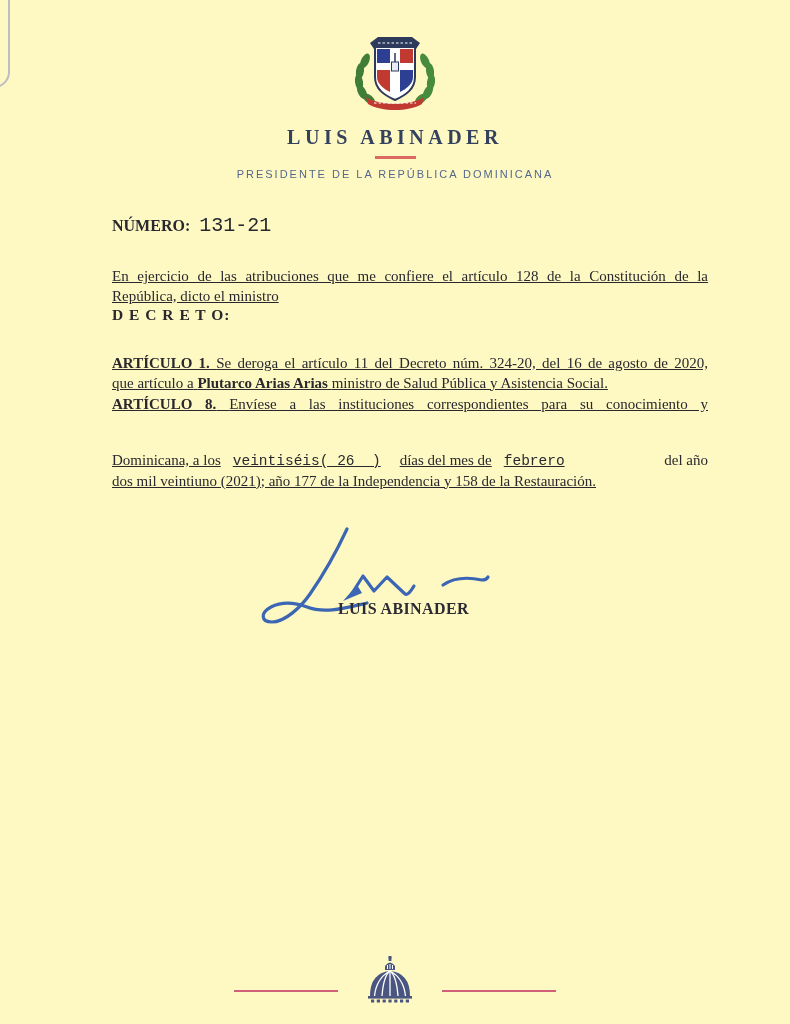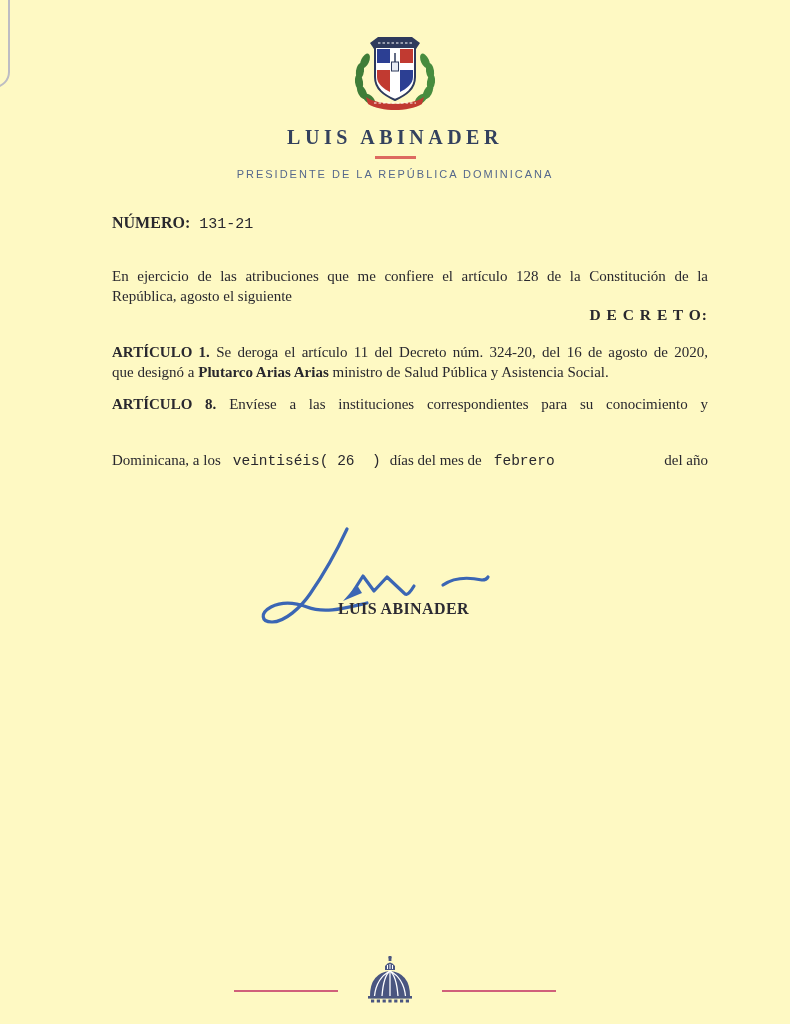--- a/index.html
+++ b/index.html
@@ -15,35 +15,35 @@
   
   .doc-header { position:absolute; top:33px; left:0; width:100%;
     display:flex; flex-direction:column; align-items:center; }
   .pres-name { margin-top:11px; font-size:20px; letter-spacing:4.5px;
     font-weight:bold; color:#33415e; }
   .red-rule { margin-top:7px; width:41px; height:3px; background:#dd6a60; }
   .pres-subtitle { margin-top:9px; font-size:11px; letter-spacing:2px;
     color:#55688c; font-family:"Liberation Sans", sans-serif; }
   
   .col { position:absolute; left:112px; width:596px; }
-  .line { font-size:15px; line-height:19.5px; }
+  .line { font-size:15px; line-height:19.5px;text-decoration:underline; }
   .just { text-align:justify; text-align-last:justify; }
   .b { font-weight:bold; }
   .mono { font-family:"Liberation Mono", monospace; font-size:14.5px; white-space:pre; }
   .numero { top:214px; font-size:16px; }
-  .numero .mono { margin-left:9px; font-size:15px;font-family:Liberation Mono, monospace; }
+  .numero .mono { margin-left:9px; font-size:20px;font-family:Liberation Mono, monospace; }
   .intro { top:267px; }
-  .decreto { top:306px; text-align:right; font-size:15.5px; letter-spacing:1px; }
-  .art1 { top:343px; }
+  .decreto { top:306px; text-align:left; font-size:15.5px; letter-spacing:1px; }
+  .art1 { top:354px; }
   .art2 { top:395px; }
   .dado { top:451px; }
   .l2 { position:relative; }
   .gap1 { margin-left:12px; }
   .gap2 { }
-  .gap3 { margin-left:9px; }
+  .gap3 { margin-left:19px; }
   .l2end { position:absolute; right:0; }
   
   .sig-ink { position:absolute; left:230px; top:516px; }
   .sig-name { position:absolute; left:338px; top:600px; font-size:16px;
     font-weight:bold; letter-spacing:0.4px; color:#2c2b33; }
   
   .doc-footer { position:absolute; top:956px; left:0; width:100%;
     display:flex; justify-content:center; align-items:flex-end; gap:27px; }
   .foot-rule { height:2px; background:#d0607a; margin-bottom:11px; }
   .foot-rule.left { width:104px; }
@@ -88,44 +88,45 @@
     <div class="red-rule"></div>
     <div class="pres-subtitle">PRESIDENTE DE LA REPÚBLICA DOMINICANA</div>
   </header>
 
   <div class="col numero">
     <span class="b">NÚMERO:</span><span class="mono">131-21</span>
   </div>
 
   <div class="col intro">
     <div class="line just">En ejercicio de las atribuciones que me confiere el artículo 128 de la Constitución de la</div>
-    <div class="line">República, agosto el siguiente</div>
+    <div class="line">República, dicto el ministro</div>
   </div>
 
   <div class="col decreto b">D E C R E T O:</div>
 
   <div class="col art1">
     <div class="line just">
       <span class="b">ARTÍCULO 1.</span> <span>Se deroga el artículo 11 del Decreto núm. 324-20, del 16 de agosto de 2020,</span>
     </div>
     <div class="line">
-      <span>que designó a</span> <span class="b">Plutarco Arias Arias</span> <span>ministro de Salud Pública y Asistencia Social.</span>
+      <span>que artículo a</span> <span class="b">Plutarco Arias Arias</span> <span>ministro de Salud Pública y Asistencia Social.</span>
     </div>
   </div>
 
   <div class="col art2">
     <div class="line just">
       <span class="b">ARTÍCULO 8.</span> <span>Envíese a las instituciones correspondientes para su conocimiento y</span>
     </div>
   </div>
 
   <div class="col dado">
     <div class="line l2">
       <span>Dominicana, a los</span><span class="mono gap1">veintiséis</span><span class="mono gap2">( 26  )</span><span class="gap3">días del mes de</span><span class="mono gap1">febrero</span><span class="l2end">del año</span>
     </div>
+    <div class="line">dos mil veintiuno (2021); año 177 de la Independencia y 158 de la Restauración.</div>
   </div>
 
   <svg class="sig-ink" width="300" height="110" viewBox="0 0 300 110">
     <g stroke="#3b66b4" stroke-width="3.2" fill="none" stroke-linecap="round" stroke-linejoin="round">
       <path d="M117 13 C 110 28, 96 55, 80 78 C 71 91, 55 106, 42 106 C 31 106, 30 97, 41 91 C 53 85, 66 87, 77 91 C 95 98, 115 92, 137 87"></path>
       <path d="M121 79 L133 60 L144 75 L157 61 L174 77 C 177 81, 181 75, 184 70"></path>
       <path d="M213 69 C 223 62, 238 61, 252 64 C 255 64, 257 63, 258 61"></path>
     </g>
     <polygon points="113,85 127,69 132,77" fill="#3b66b4"></polygon>
   </svg>

